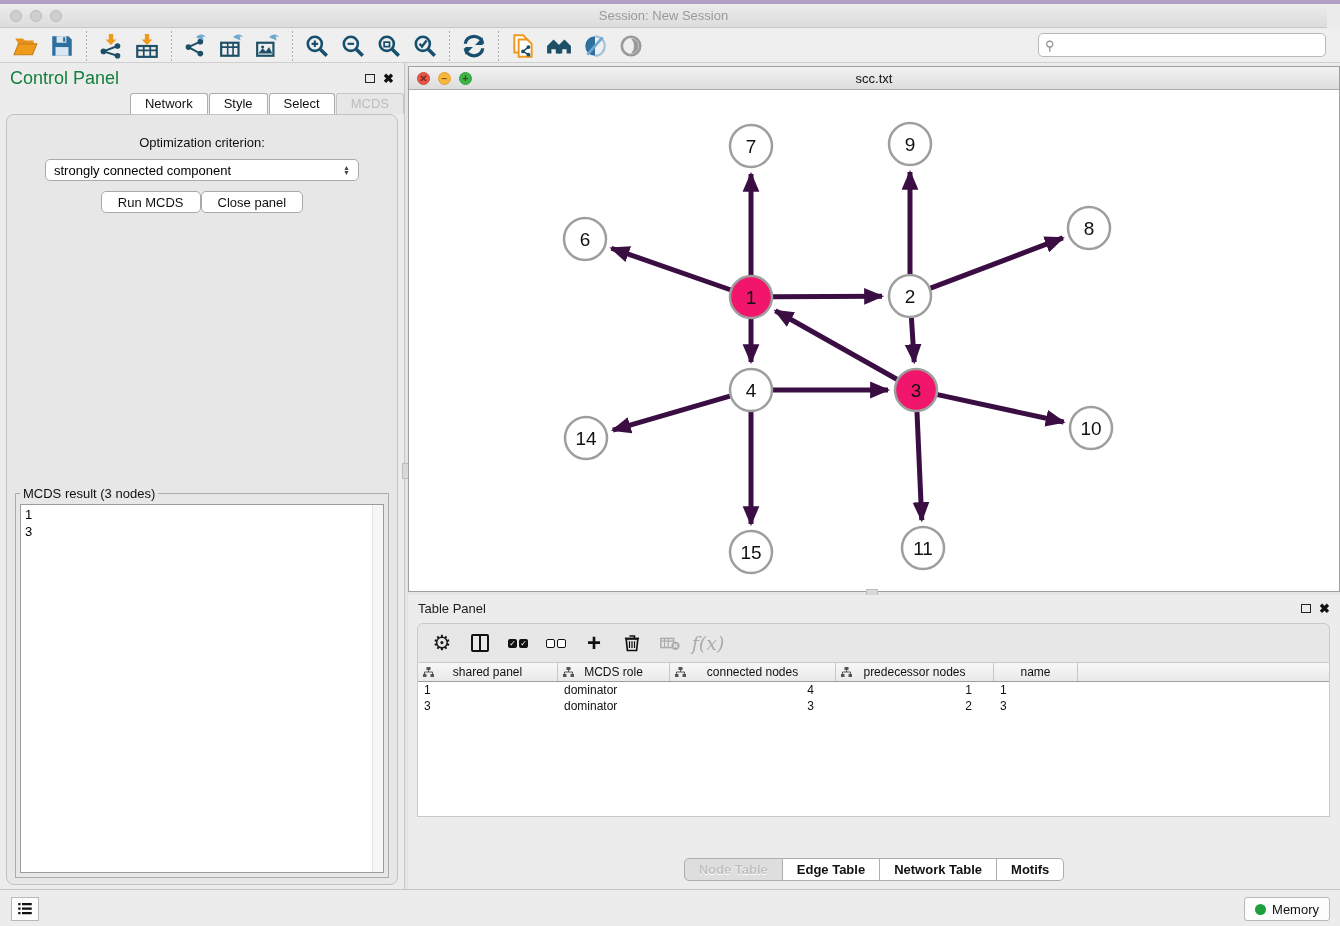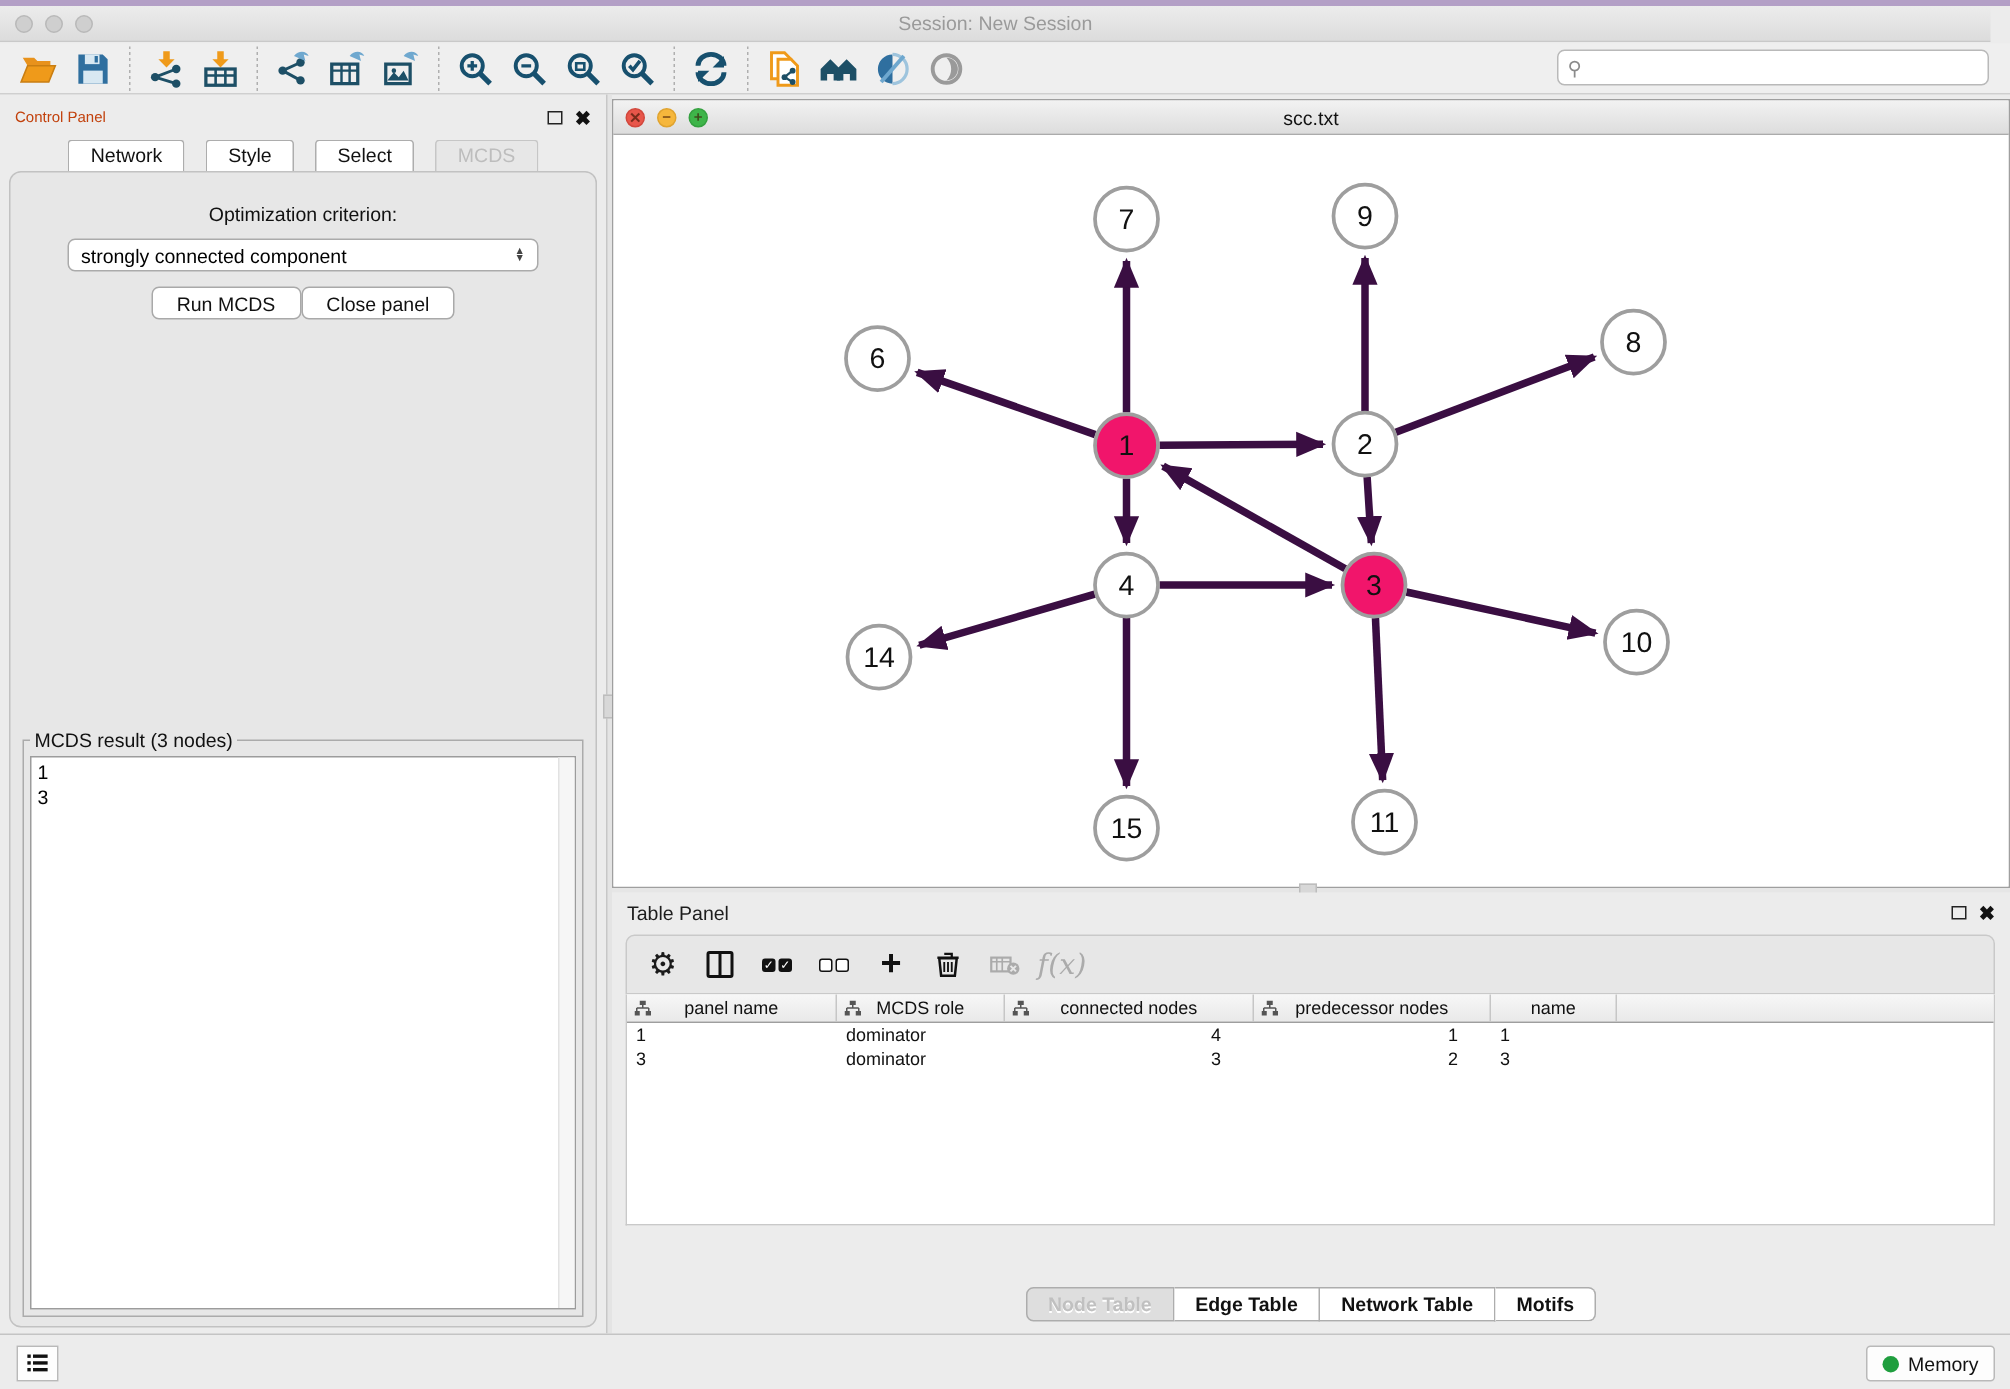--- a/index.html
+++ b/index.html
@@ -22,25 +22,25 @@
   .tb-btn svg { width:26px; height:26px; }
   .tb-div { width:1px; height:30px; margin:0 6px; background:repeating-linear-gradient(#AFAFAF 0 2px, transparent 2px 4px); }
   .search-wrap { position:absolute; right:14px; top:4px; width:288px; height:24px; background:#fff;
     border:1px solid #B9B9B9; border-radius:5px; display:flex; align-items:center; padding:0 6px; }
   .search-wrap .mag { font-size:13px; color:#8B8B8B; margin-right:4px; }
   .search-input { border:none; outline:none; flex:1; font-size:12px; background:transparent; }
 
   
   .control-panel { position:absolute; left:0; top:63px; width:404px; bottom:37px; }
   .cp-header { height:30px; display:flex; align-items:center; padding:0 10px; }
-  .cp-title { font-size:10px; color:#c2410c; }
+  .cp-title { font-size:18px; color:#15803d; }
   .panel-controls { margin-left:auto; display:flex; gap:8px; align-items:center; }
   .float-icon { width:10px; height:9px; border:1.5px solid #222; display:inline-block; }
   .close-icon { font-size:13px; font-weight:bold; color:#111; line-height:1; }
-  .cp-tabs { display:flex; justify-content:center; gap:14px; height:21px; }
+  .cp-tabs { display:flex; justify-content:flex-end; gap:1px; height:21px; }
   .cp-tab { padding:2px 14px; font-size:13px; background:#fff; border:1px solid #ADADAD; border-bottom:none;
     border-radius:3px 3px 0 0; color:#111; }
   .cp-tab.active { background:#E7E7E7; color:#BDBDBD; border-color:#C6C6C6; }
   .cp-body { position:absolute; left:6px; right:6px; top:51px; bottom:4px; background:#E7E7E7;
     border:1px solid #C2C2C2; border-radius:8px; }
   .opt-label { text-align:center; margin-top:20px; font-size:13px; color:#111; }
   .dropdown { position:absolute; left:38px; right:38px; top:44px; height:22px; background:#fff;
     border:1px solid #ABABAB; border-radius:5px; display:flex; align-items:center; padding:0 8px; font-size:13px; }
   .dd-arrows { margin-left:auto; display:flex; flex-direction:column; line-height:5px; font-size:7px; color:#444; }
   .btn-row { position:absolute; top:76px; left:0; right:0; display:flex; justify-content:center; }
@@ -425,21 +425,21 @@
     </div>
     <div class="tbl-wrap">
       <div class="tbl-head">
           <div class="th c0">
             <svg class="tree" width="11" height="11" viewBox="0 0 11 11">
               <rect x="3.5" y="0" width="4" height="3" fill="#555"></rect>
               <path d="M5.5 3v2M1.5 5h8M1.5 5v2M9.5 5v2" stroke="#555" stroke-width="1"></path>
               <rect x="0" y="7" width="3.5" height="3" fill="#555"></rect>
               <rect x="7.5" y="7" width="3.5" height="3" fill="#555"></rect>
             </svg>
-            <span>panel name</span>
+            <span>shared panel</span>
           </div>
           <div class="th c1">
             <svg class="tree" width="11" height="11" viewBox="0 0 11 11">
               <rect x="3.5" y="0" width="4" height="3" fill="#555"></rect>
               <path d="M5.5 3v2M1.5 5h8M1.5 5v2M9.5 5v2" stroke="#555" stroke-width="1"></path>
               <rect x="0" y="7" width="3.5" height="3" fill="#555"></rect>
               <rect x="7.5" y="7" width="3.5" height="3" fill="#555"></rect>
             </svg>
             <span>MCDS role</span>
           </div>

